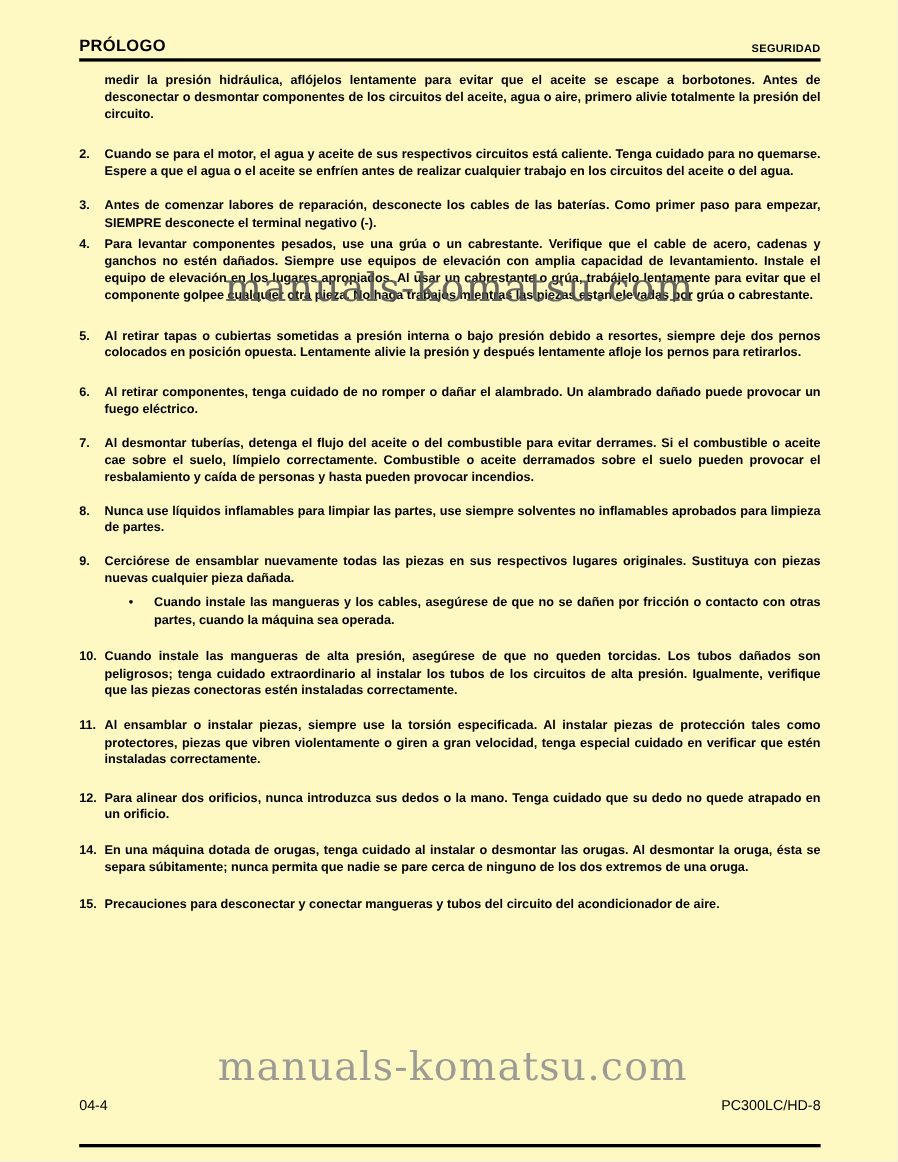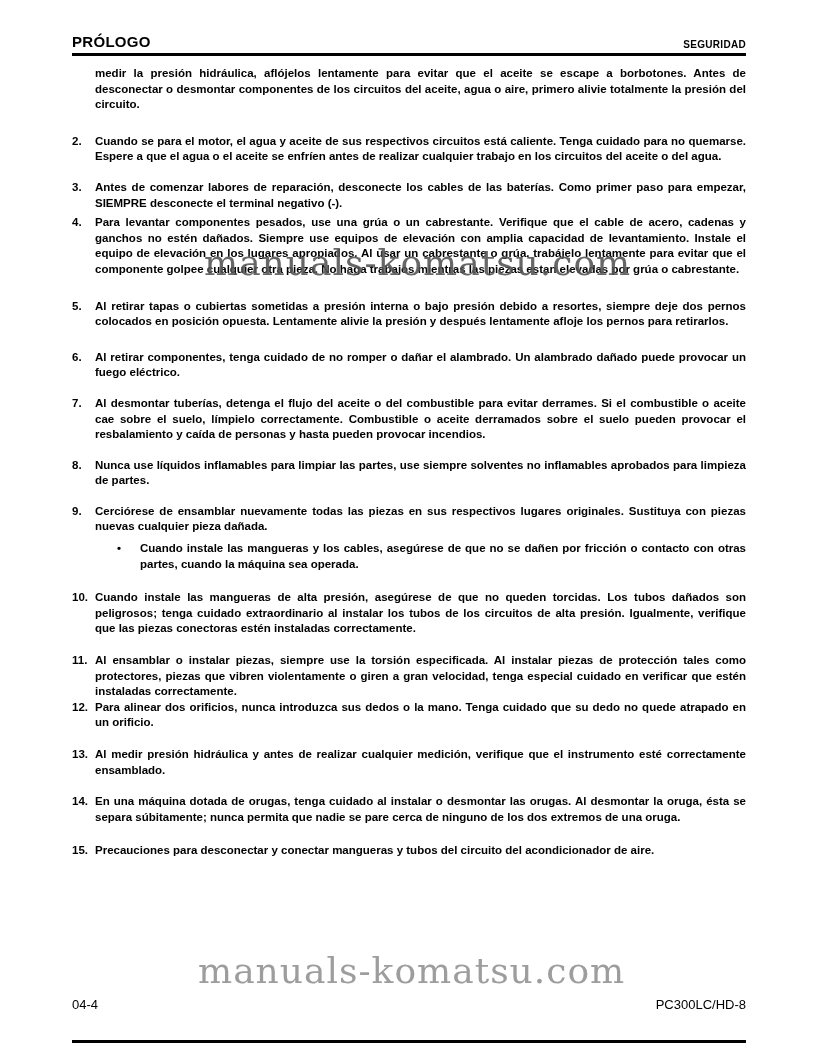--- a/index.html
+++ b/index.html
@@ -1,20 +1,20 @@
 <!DOCTYPE html>
 <html><head>
 <meta charset="utf-8">
 <style>
   html,body{margin:0;padding:0;background:#e8e8e8;}
   .page{
     position:relative;
     width:816px;height:1056px;
     margin:0 auto;
-    background:#ffffff;
+    background:#fef9c3;
     font-family:"Liberation Sans","DejaVu Sans",sans-serif;
     color:#000;
     overflow:hidden;
   }
   .header{
     position:absolute;left:72px;top:33px;width:674px;
     display:flex;justify-content:space-between;align-items:flex-end;
     border-bottom:3px solid #000;
     padding-bottom:3px;
     font-weight:bold;
@@ -129,29 +129,25 @@
     <div class="item" style="margin-top:18px">
       <span class="num">10.</span>
       <div class="txt">Cuando instale las mangueras de alta presión, asegúrese de que no queden torcidas. Los tubos dañados son peligrosos; tenga cuidado extraordinario al instalar los tubos de los circuitos de alta presión. Igualmente, verifique que las piezas conectoras estén instaladas correctamente.</div>
     </div>
 
     <div class="item" style="margin-top:16px">
       <span class="num">11.</span>
       <div class="txt">Al ensamblar o instalar piezas, siempre use la torsión especificada. Al instalar piezas de protección tales como protectores, piezas que vibren violentamente o giren a gran velocidad, tenga especial cuidado en verificar que estén instaladas correctamente.</div>
     </div>
 
-    <div class="item" style="">
+    <div class="item" style="margin-top:19px">
       <span class="num">12.</span>
       <div class="txt">Para alinear dos orificios, nunca introduzca sus dedos o la mano. Tenga cuidado que su dedo no quede atrapado en un orificio.</div>
     </div>
 
-    <div class="item" style="margin-top:16px">
-      <span class="num">13.</span>
-      <div class="txt">Al medir presión hidráulica y antes de realizar cualquier medición, verifique que el instrumento esté correctamente ensamblado.</div>
-    </div>
 
     <div class="item" style="margin-top:16px">
       <span class="num">14.</span>
       <div class="txt">En una máquina dotada de orugas, tenga cuidado al instalar o desmontar las orugas. Al desmontar la oruga, ésta se separa súbitamente; nunca permita que nadie se pare cerca de ninguno de los dos extremos de una oruga.</div>
     </div>
 
     <div class="item" style="margin-top:18px">
       <span class="num">15.</span>
       <div class="txt">Precauciones para desconectar y conectar mangueras y tubos del circuito del acondicionador de aire.</div>
     </div>

